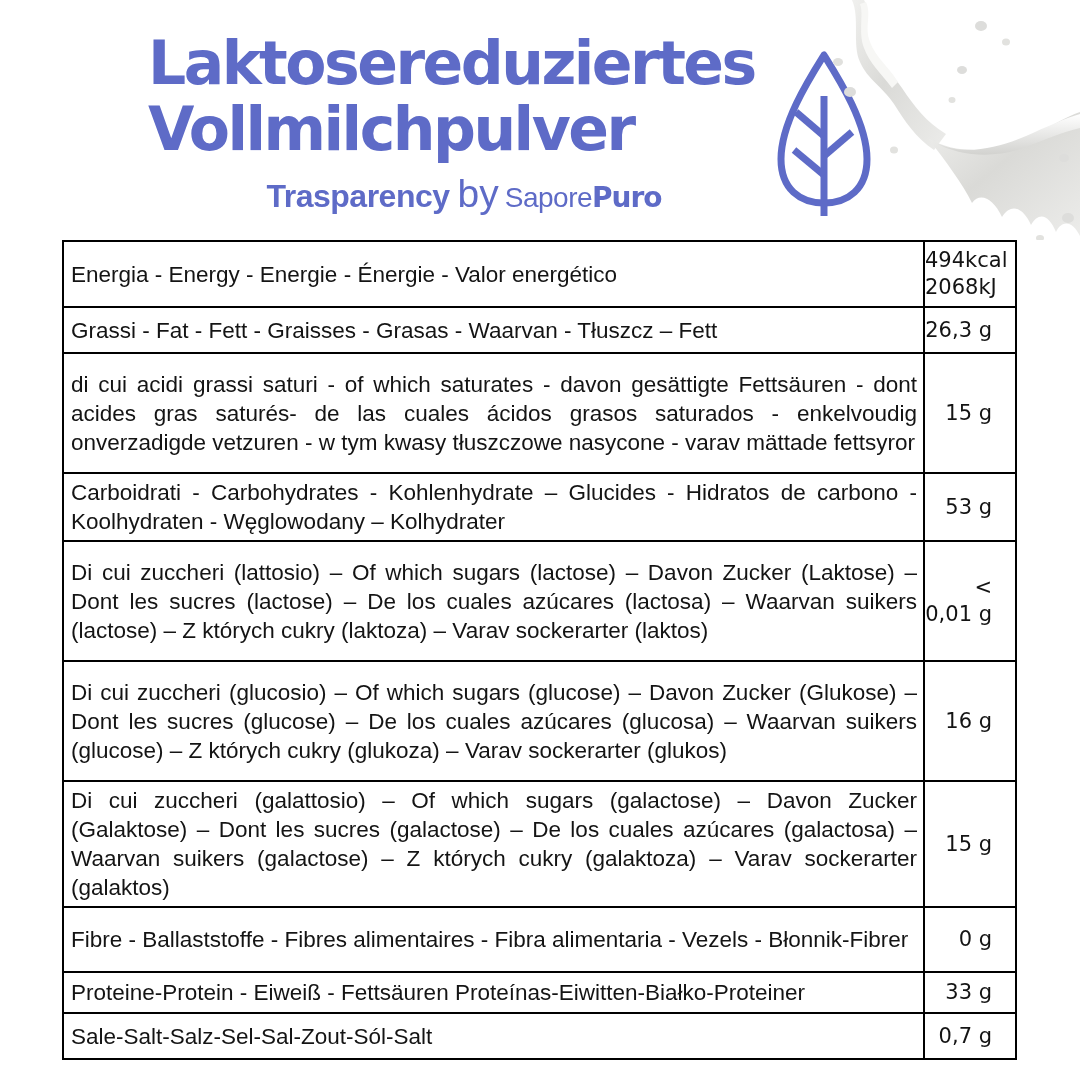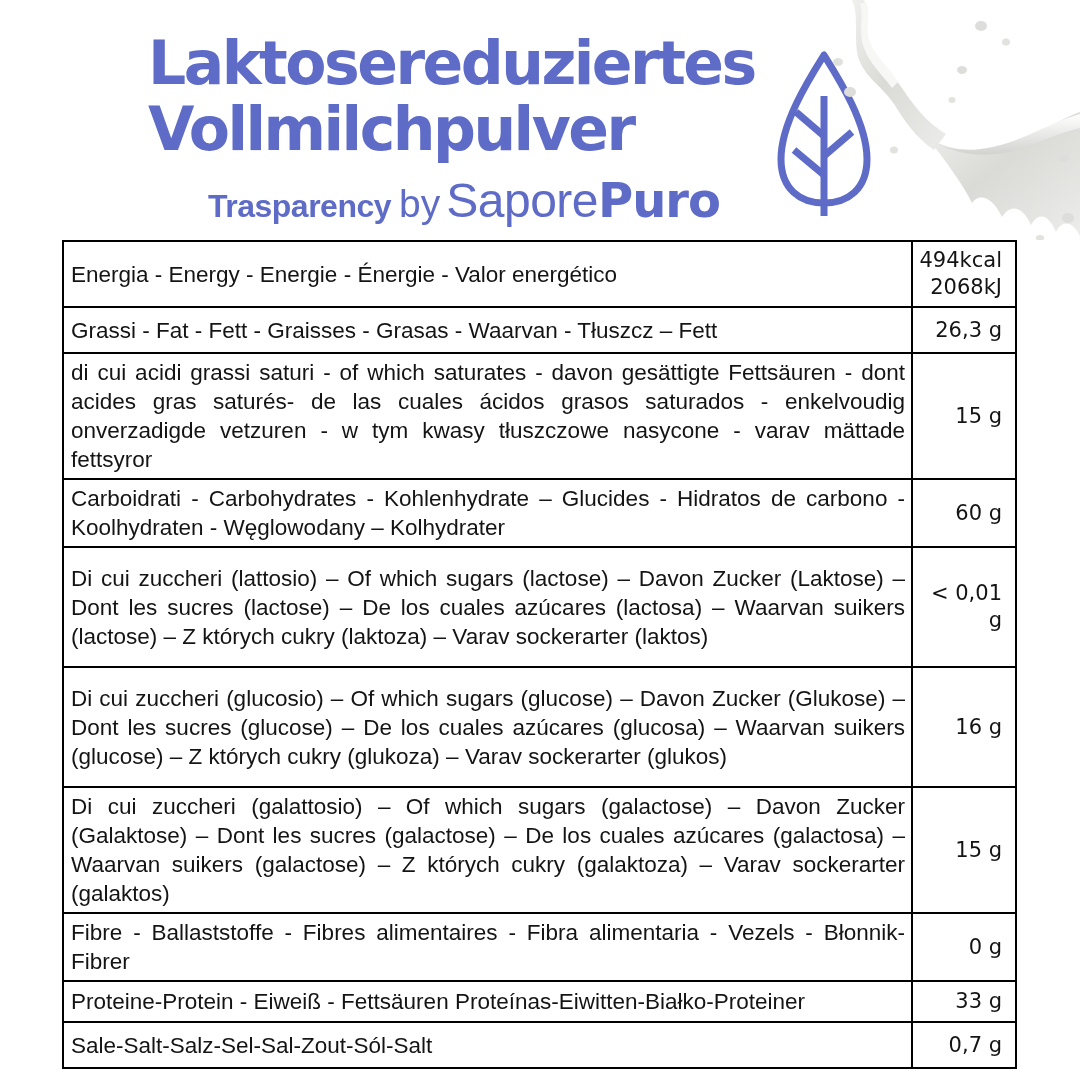--- a/index.html
+++ b/index.html
@@ -42,21 +42,21 @@
   }
   .subtitle .s-by {
     font-family: "Liberation Sans", sans-serif;
     font-weight: normal;
     font-size: 39px;
     margin: 0 6px 0 8px;
   }
   .subtitle .s-brand {
     font-family: "Liberation Sans", sans-serif;
     font-weight: normal;
-    font-size: 48px;
+    font-size: 28px;
     letter-spacing: -0.5px;
   }
   .subtitle .s-brand b {
     font-family: "DejaVu Sans", sans-serif;
     font-weight: bold;
     letter-spacing: -1px;
   }
 
   .leaf-icon-wrap {
     position: absolute;
@@ -88,26 +88,26 @@
     color: #141414;
   }
   td.cell-label {
     font-family: "Liberation Sans", sans-serif;
     font-size: 22.5px;
     line-height: 29px;
     text-align: justify;
     padding: 4px 6px 4px 7px;
   }
   td.cell-value {
-    width: 104px;
+    width: 92px;
     font-family: "DejaVu Sans", sans-serif;
     font-size: 21px;
     line-height: 27px;
     text-align: right;
-    padding-right: 13px;
+    padding-right: 23px;
     white-space: pre-line;
   }
   tr:nth-child(1)  { height: 66px; border-radius: 24px; }
   tr:nth-child(2)  { height: 46px; }
   tr:nth-child(3)  { height: 120px; }
   tr:nth-child(4)  { height: 64px; border-radius: 30px; }
   tr:nth-child(5)  { height: 120px; }
   tr:nth-child(6)  { height: 120px; }
   tr:nth-child(7)  { height: 114px; }
   tr:nth-child(8)  { height: 65px; }
@@ -181,21 +181,21 @@
     <td class="cell-value">26,3 g</td>
   </tr>
 
   <tr>
     <td class="cell-label">di cui acidi grassi saturi - of which saturates - davon gesättigte Fettsäuren - dont acides gras saturés- de las cuales ácidos grasos saturados - enkelvoudig onverzadigde vetzuren - w tym kwasy tłuszczowe nasycone - varav mättade fettsyror</td>
     <td class="cell-value">15 g</td>
   </tr>
 
   <tr>
     <td class="cell-label">Carboidrati - Carbohydrates - Kohlenhydrate – Glucides - Hidratos de carbono - Koolhydraten - Węglowodany – Kolhydrater</td>
-    <td class="cell-value">60 g</td>
+    <td class="cell-value">53 g</td>
   </tr>
 
   <tr>
     <td class="cell-label">Di cui zuccheri (lattosio) – Of which sugars (lactose) – Davon Zucker (Laktose) – Dont les sucres (lactose) – De los cuales azúcares (lactosa) – Waarvan suikers (lactose) – Z których cukry (laktoza) – Varav sockerarter (laktos)</td>
     <td class="cell-value">&lt; 0,01 g</td>
   </tr>
 
   <tr>
     <td class="cell-label">Di cui zuccheri (glucosio) – Of which sugars (glucose) – Davon Zucker (Glukose) – Dont les sucres (glucose) – De los cuales azúcares (glucosa) – Waarvan suikers (glucose) – Z których cukry (glukoza) – Varav sockerarter (glukos)</td>
     <td class="cell-value">16 g</td>

